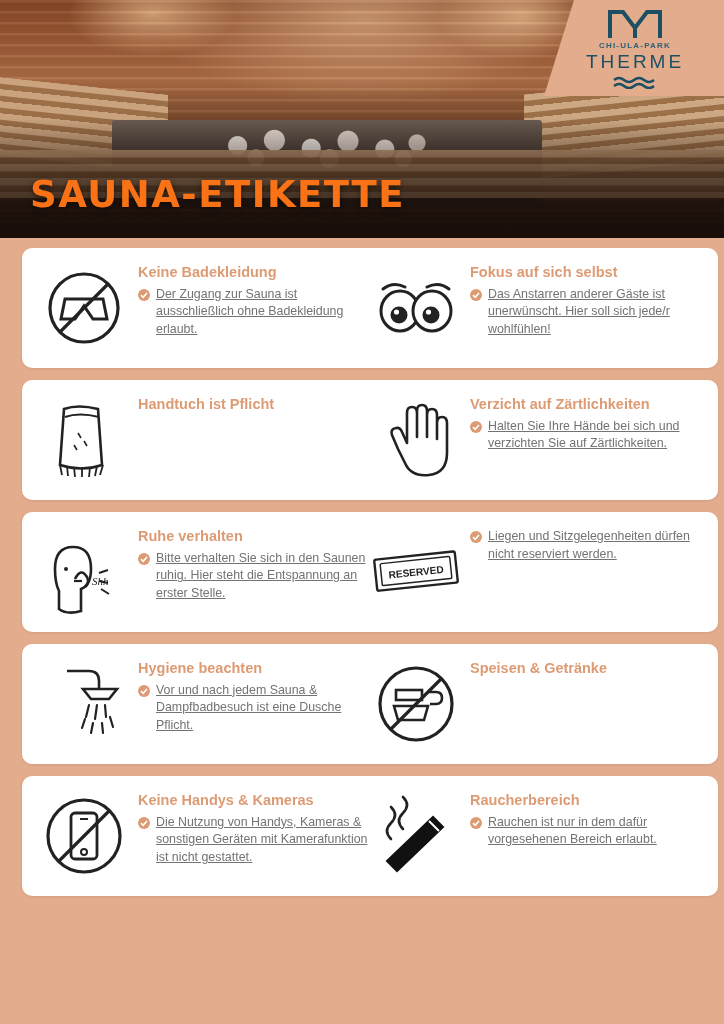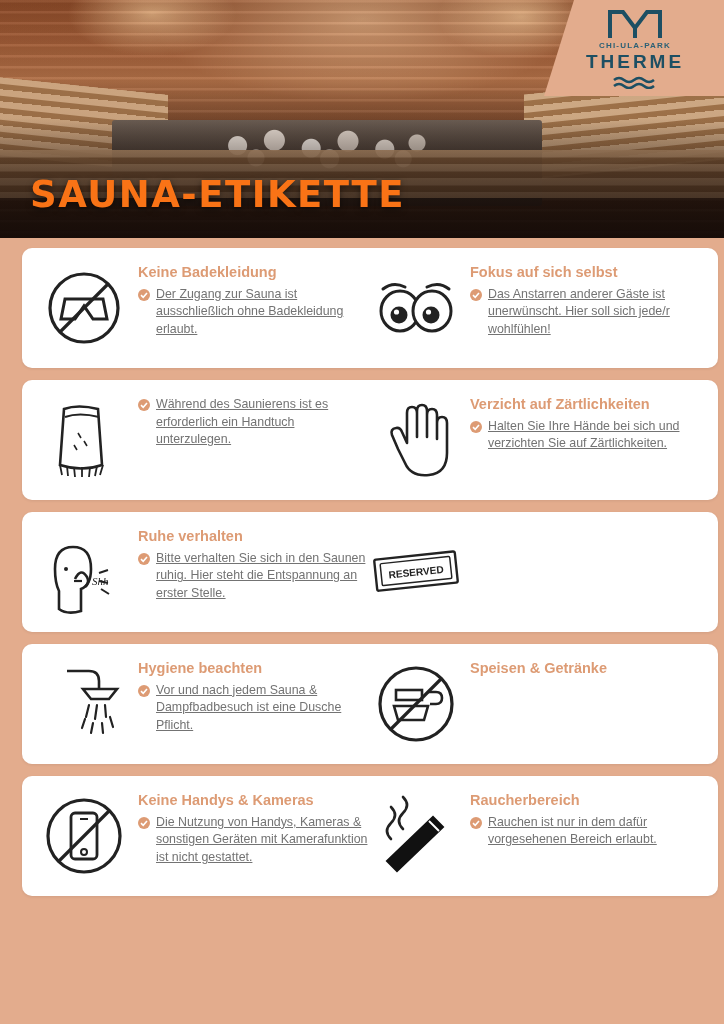--- a/index.html
+++ b/index.html
@@ -99,21 +99,21 @@
     position: absolute; right: 14px; top: 8px; width: 150px; height: 80px;
     display: flex; flex-direction: column; align-items: center; justify-content: space-between;
     color: #1d4f63;
   }
   .logo-m { line-height: 1; }
   .logo-sub {
     font-size: 8px; letter-spacing: 1.2px; color: #2b6075; margin-top: 1px;
     font-weight: 700;
   }
   .logo-word {
-    font-size: 19px; letter-spacing: 3px; color: #1d4f63; font-weight: 700;
+    font-size: 19px; letter-spacing: 3px; color: #1d4f63; font-weight: 400;
     margin-top: 1px;
   }
   .logo-waves { margin-top: 2px; }
 
   
   .cards {
     padding: 10px 6px 0 22px;
   }
   .card {
     background: #fff;
@@ -248,29 +248,21 @@
       <div class="half">
         <div class="icon-box">
           <svg width="80" height="86" viewBox="0 0 80 86">
             <path d="M20 12 q14 -5 34 0 l4 56 q-20 7 -42 0 z" fill="none" stroke="#222" stroke-width="2.6"></path>
             <path d="M21 20 q14 -5 34 0" fill="none" stroke="#222" stroke-width="2"></path>
             <path d="M16 68 l2 10 M23 69 l1 10 M30 70 l1 10 M38 70 l0 10 M46 70 l-1 10 M53 69 l-2 10 M59 68 l-3 10" stroke="#222" stroke-width="1.8"></path>
             <path d="M34 36 l3 5 M40 44 l3 5 M30 48 l3 5" stroke="#222" stroke-width="1.6"></path>
           </svg>
         </div>
         <div class="txt">
-          <div class="bullet">
-            <span class="chk">
-              <svg width="12" height="12" viewBox="0 0 12 12">
-                  <circle cx="6" cy="6" r="6" fill="#dd9b74"></circle>
-                  <path d="M3 6.2 L5.2 8.3 L9 4" fill="none" stroke="#fff" stroke-width="1.6"></path>
-                </svg>
-            </span>
-            <span class="body">Während des Saunierens ist es erforderlich ein Handtuch unterzulegen.</span>
-          </div>
+          <div class="head">Handtuch ist Pflicht</div>
         </div>
       </div>
       <div class="half">
         <div class="icon-box">
           <svg width="80" height="86" viewBox="0 0 80 86">
             <path d="M22 52 l-6 -14 q-2 -6 4 -7 q4 -1 6 4 l5 11 V16 q0 -6 5 -6 q5 0 5 6 v24 V14 q0 -6 5 -6 q5 0 5 6 v26 V18 q0 -6 5 -6 q5 0 5 6 v24 V26 q0 -6 5 -6 q5 0 5 6 v30 q0 20 -18 22 q-18 2 -24 -12 z" fill="none" stroke="#222" stroke-width="2.6" stroke-linejoin="round"></path>
           </svg>
         </div>
         <div class="txt">
           <div class="head">Verzicht auf Zärtlichkeiten</div>
@@ -314,20 +306,29 @@
       </div>
       <div class="half">
         <div class="icon-box">
           <svg width="100" height="60" viewBox="0 0 100 60">
             <rect x="6" y="12" width="88" height="34" rx="2" fill="none" stroke="#222" stroke-width="2.6" transform="rotate(-6 50 29)"></rect>
             <rect x="12" y="17" width="76" height="24" rx="1.5" fill="none" stroke="#222" stroke-width="1.6" transform="rotate(-6 50 29)"></rect>
             <text x="50" y="34" text-anchor="middle" font-family="Liberation Sans, sans-serif" font-size="11" font-weight="700" fill="#222" transform="rotate(-6 50 29)">RESERVED</text>
           </svg>
         </div>
         <div class="txt">
+          <div class="bullet">
+            <span class="chk">
+              <svg width="12" height="12" viewBox="0 0 12 12">
+                  <circle cx="6" cy="6" r="6" fill="#dd9b74"></circle>
+                  <path d="M3 6.2 L5.2 8.3 L9 4" fill="none" stroke="#fff" stroke-width="1.6"></path>
+                </svg>
+            </span>
+            <span class="body">Liegen und Sitzgelegenheiten dürfen nicht reserviert werden.</span>
+          </div>
         </div>
       </div>
     </div>
 
     <div class="card">
       <div class="half">
         <div class="icon-box">
           <svg width="86" height="86" viewBox="0 0 86 86">
             <path d="M26 10 h22 q10 0 10 10 v8" fill="none" stroke="#222" stroke-width="2.6"></path>
             <path d="M42 28 h34 l-8 10 h-18 z" fill="none" stroke="#222" stroke-width="2.6"></path>

